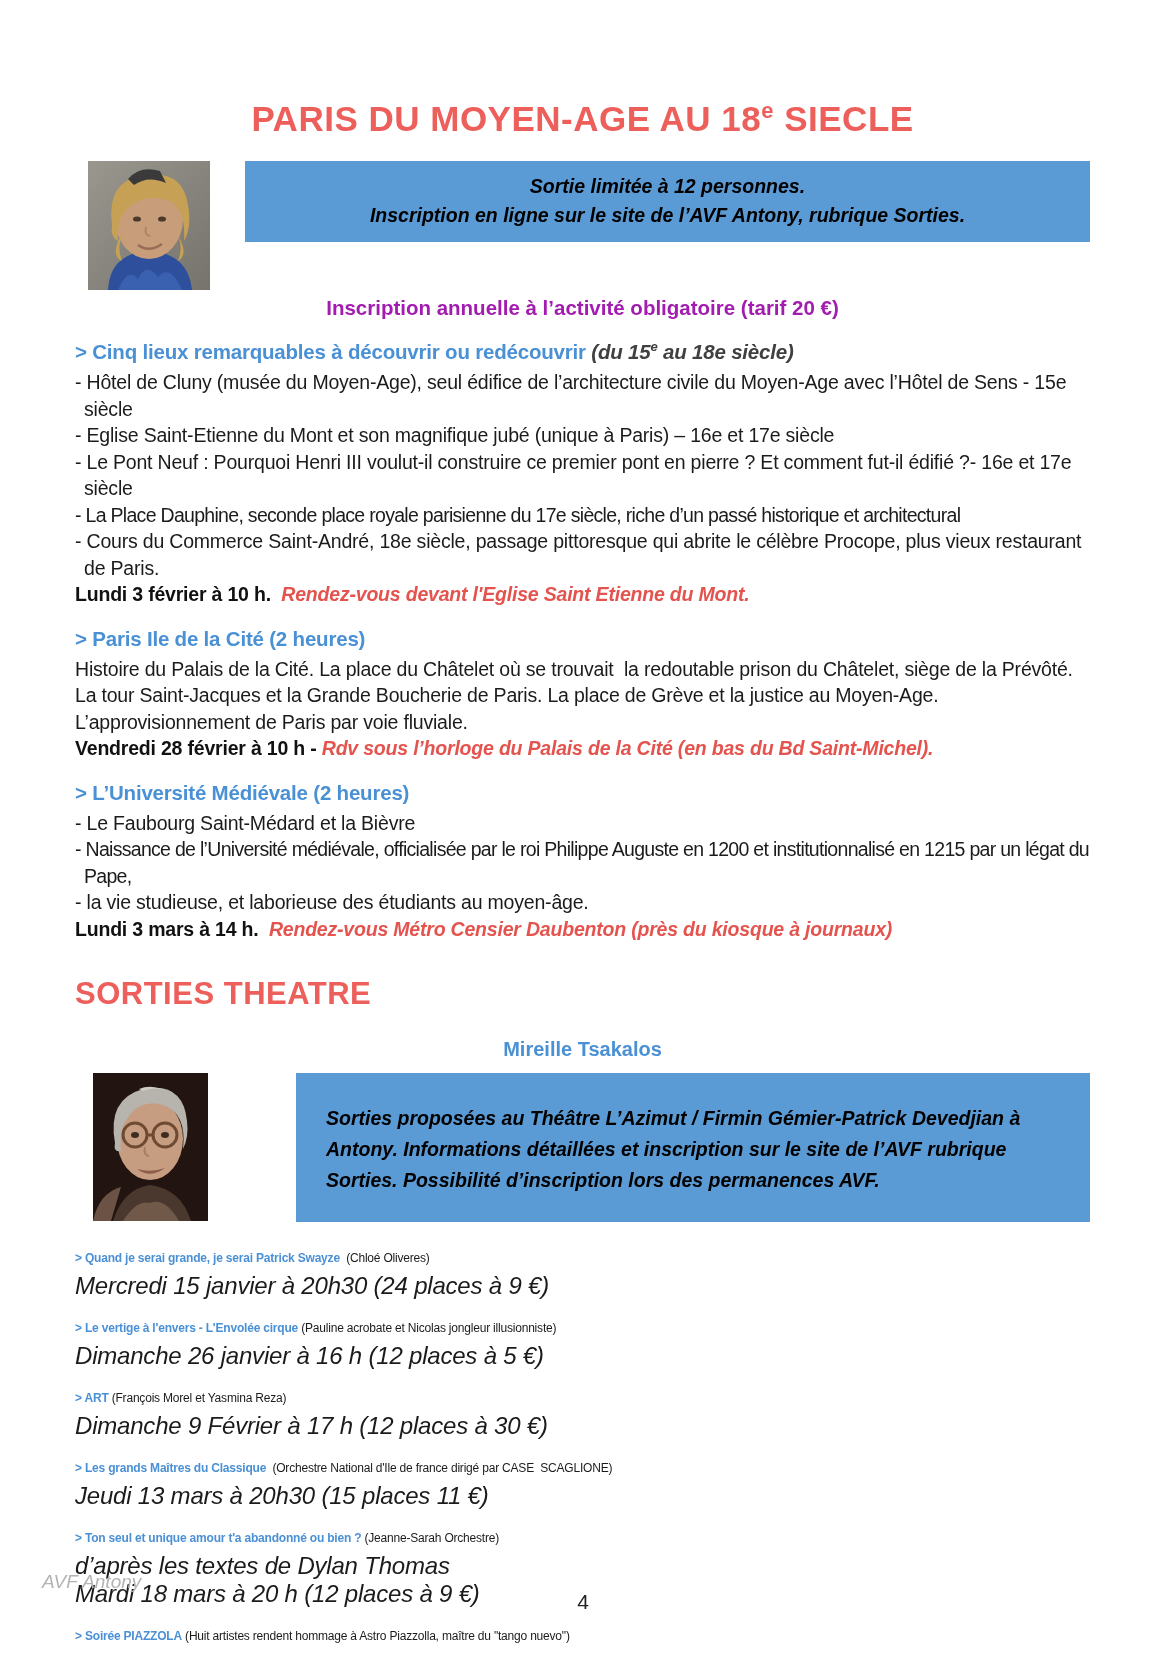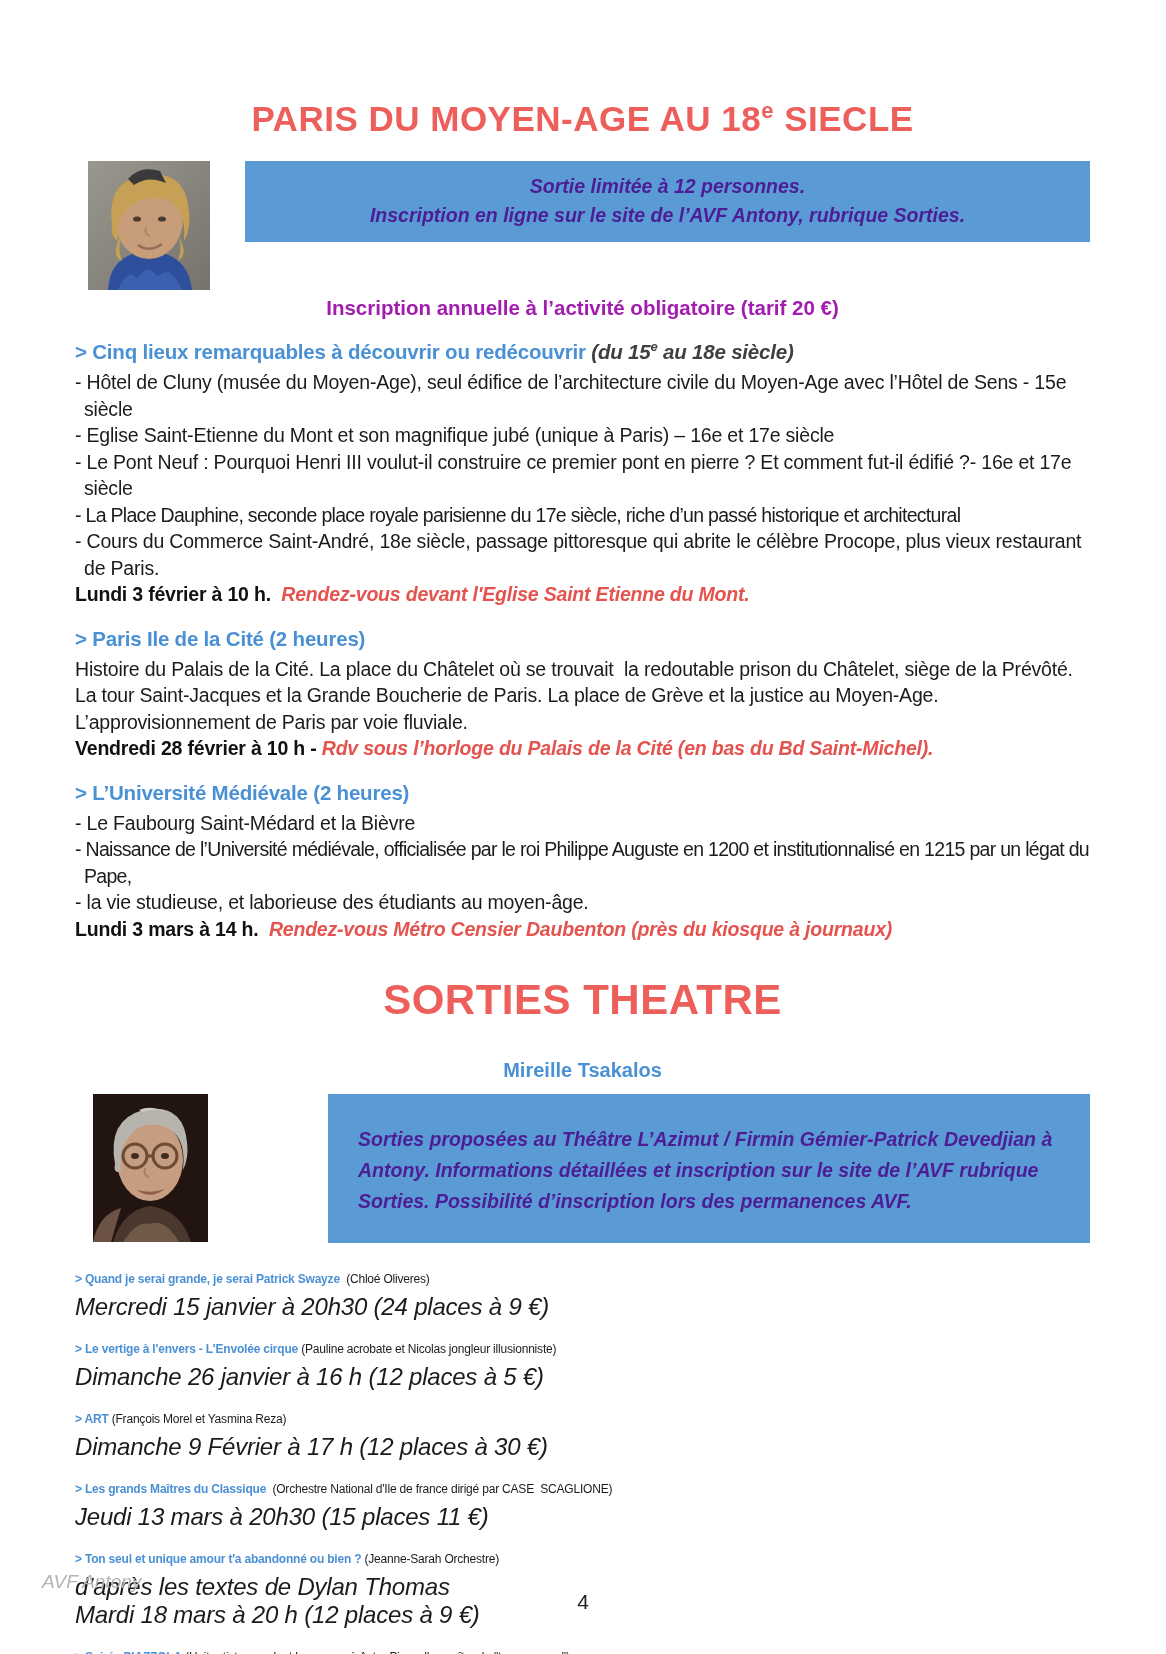--- a/index.html
+++ b/index.html
@@ -17,46 +17,46 @@
   .main-title{
     text-align:center;
     font-size:35px;
     font-weight:800;
     letter-spacing:.5px;
     color:#ed5f5b;
     line-height:1.05;
   }
   .main-title sup{font-size:22px;}
   .theatre-title{
-    text-align:center;
-    font-size:42px;
+    text-align:left;
+    font-size:31px;
     font-weight:800;
     letter-spacing:.5px;
     color:#ed5f5b;
     margin-top:34px;
   }
   .author{
     text-align:center;
     font-size:20px;
     font-weight:700;
     color:#4a90d5;
     margin-top:8px;
   }
   
   .header-row{display:flex;align-items:flex-start;margin-top:6px;}
   .row1{height:124px;}
-  .row2{min-height:150px;margin-top:12px;gap:32px;}
+  .row2{min-height:150px;margin-top:12px;}
   .photo-col1{width:170px;flex:0 0 170px;}
   .photo-col2{width:221px;flex:0 0 221px;}
   .photo{display:block;}
   .photo1{margin-left:13px;}
   .photo2{margin-left:18px;}
   .banner{
     background:#5b9bd5;
-    color:#4c1d95;
+    color:#000000;
     font-style:italic;
     font-weight:700;
     font-size:19.5px;
   }
   .banner1{
     flex:1;
     text-align:center;
     padding:11px 10px 12px 10px;
     line-height:29px;
   }

